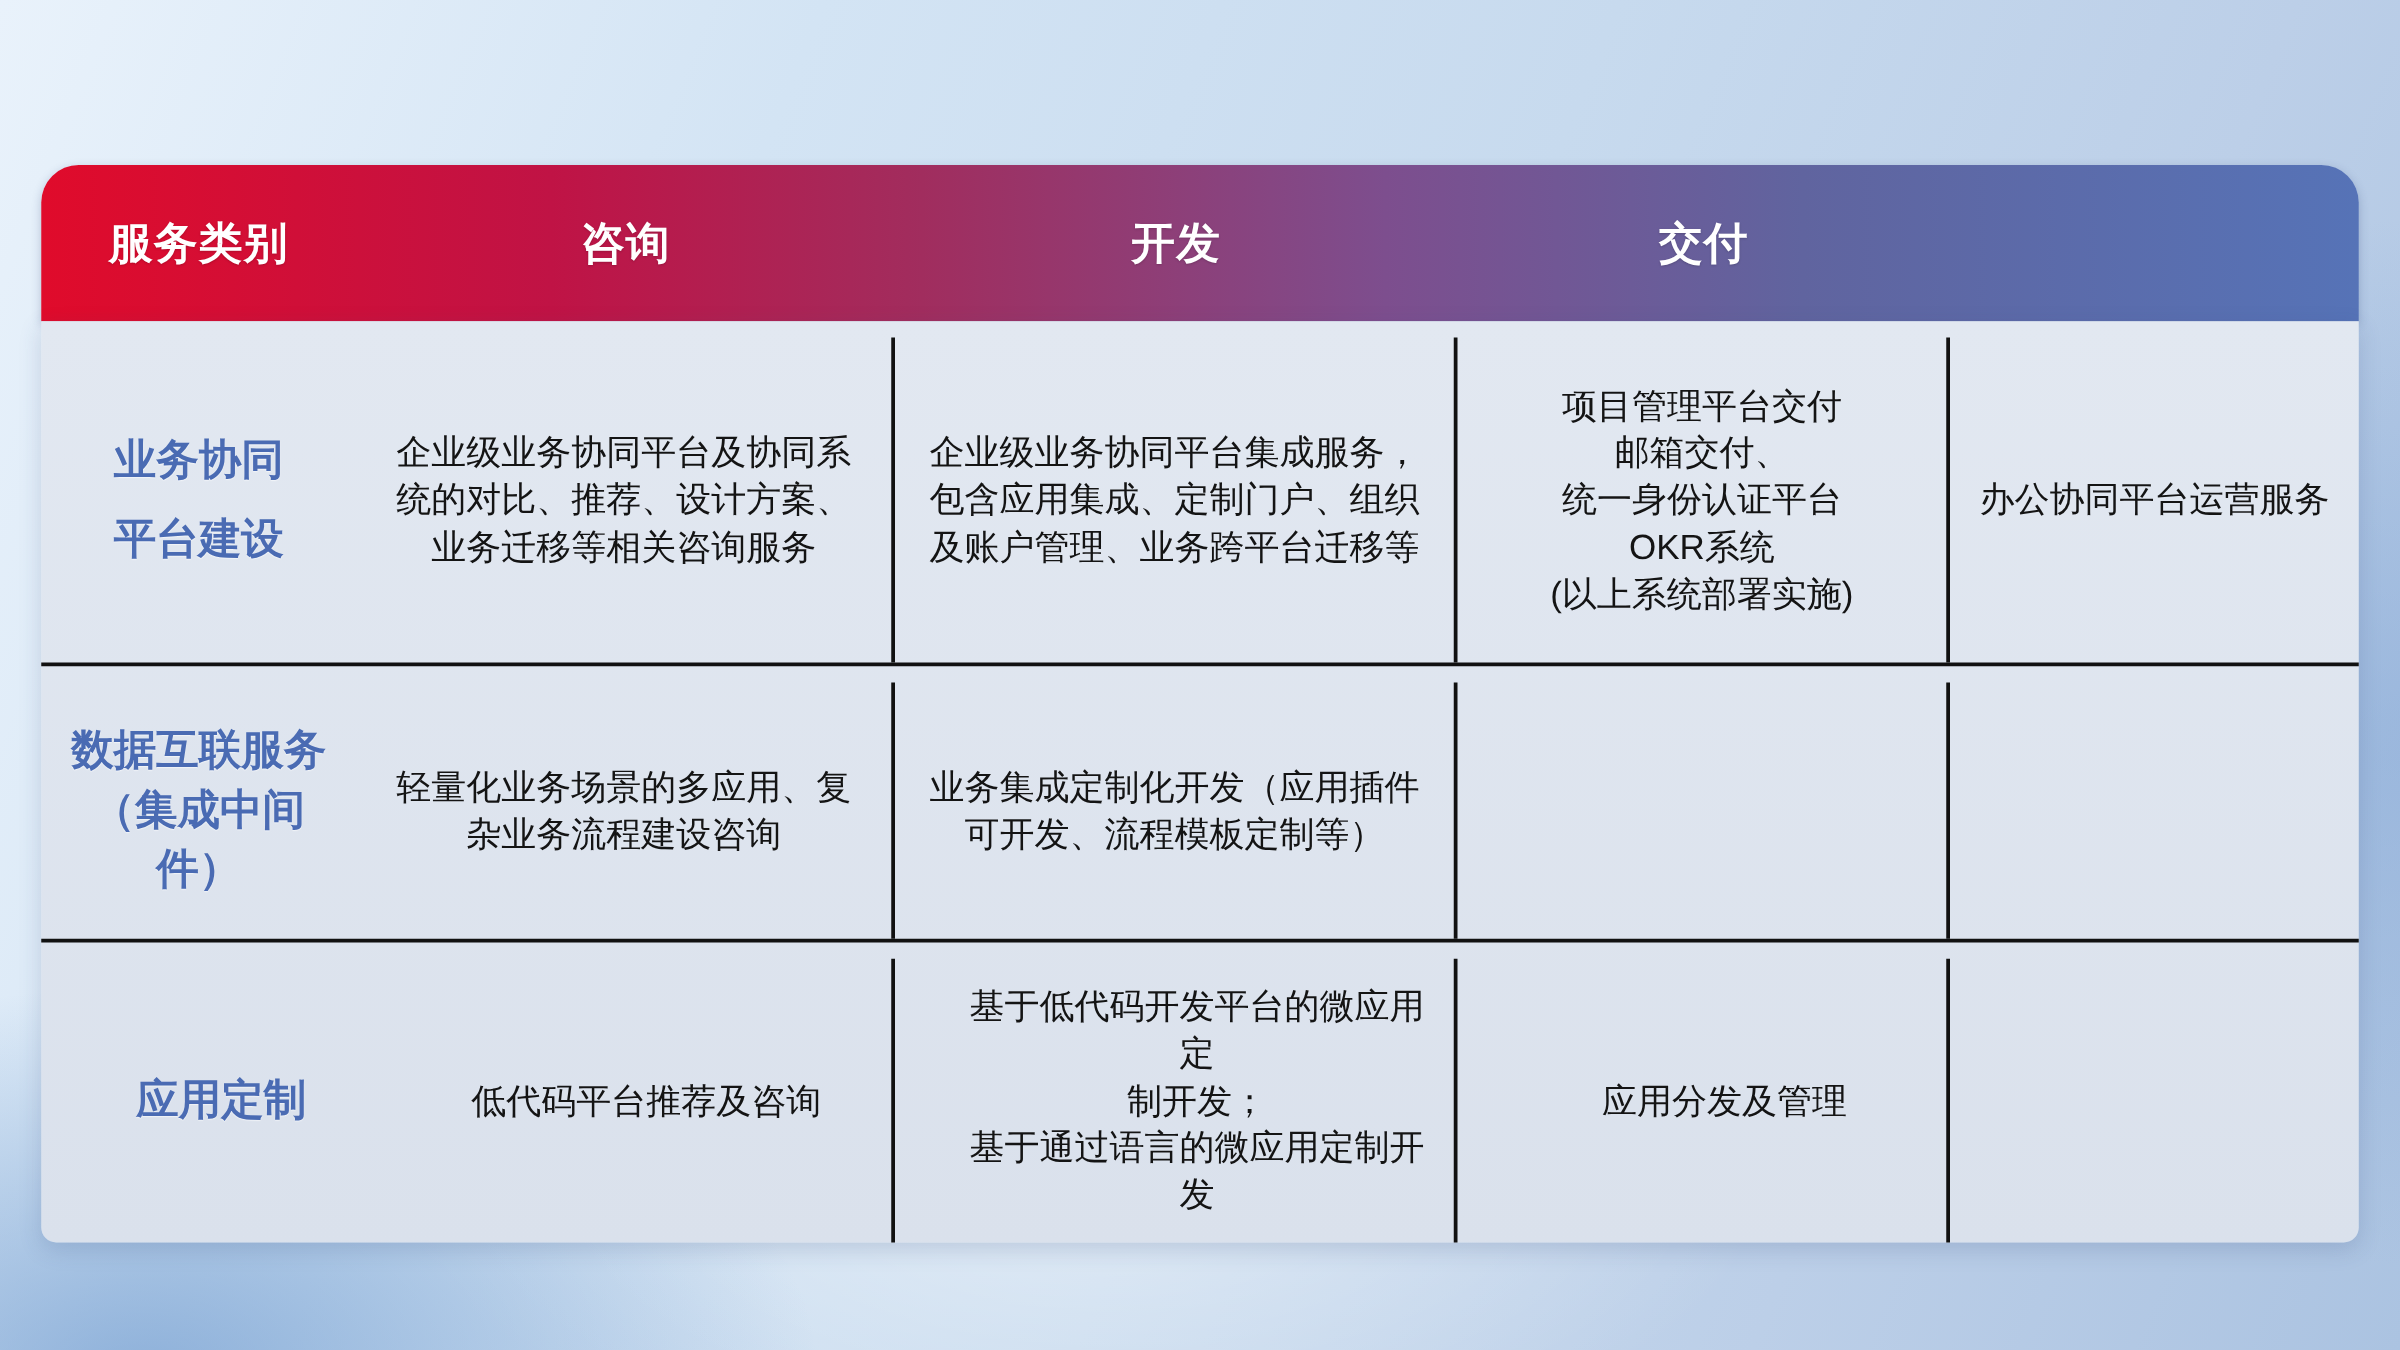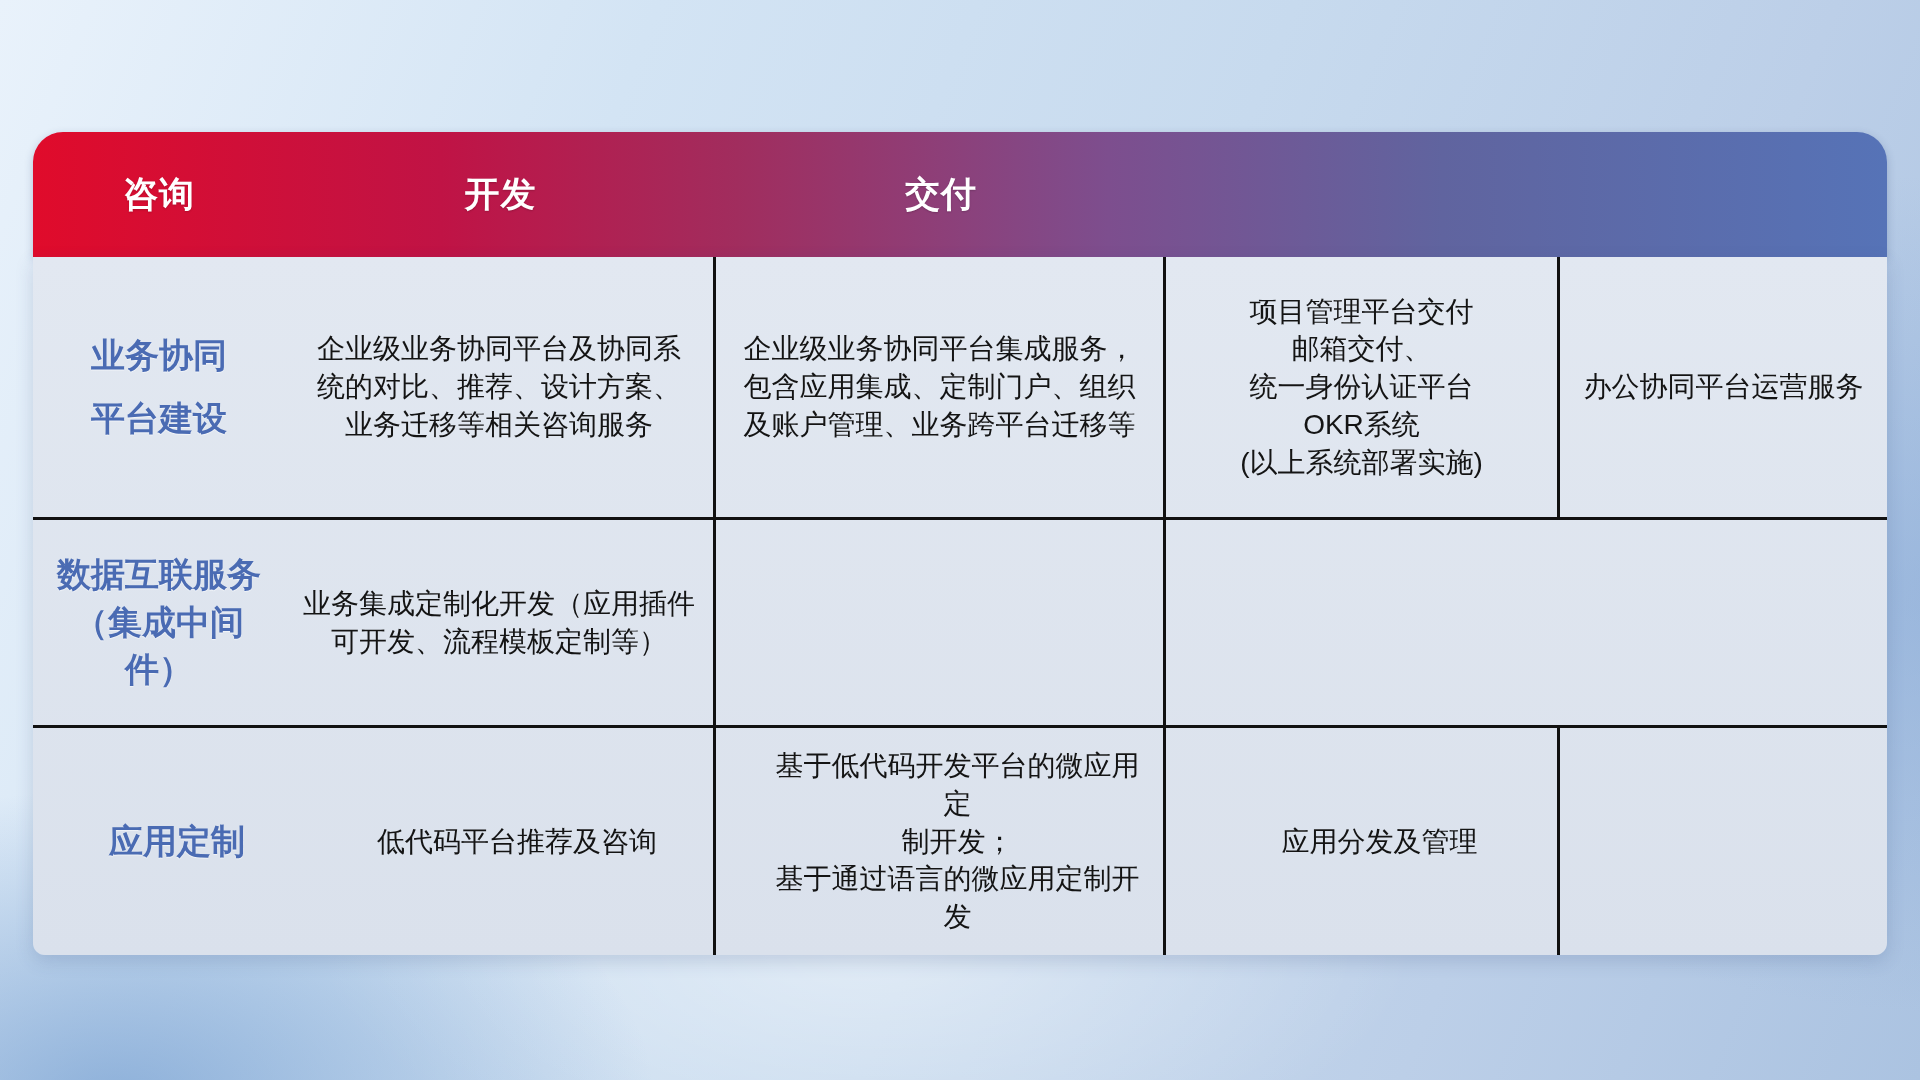--- a/index.html
+++ b/index.html
@@ -45,38 +45,39 @@
   }
   .tr{min-height:100px;}
   .tr.r1 .td{height:260px;}
   .tr.r2 .td{height:205px;}
   .tr.r3 .td{height:227px;padding-left:48px;}
   .tr + .tr{border-top:3px solid var(--grid-line,#111);}
   .td{
     display:flex;align-items:center;justify-content:center;
     text-align:center;box-sizing:border-box;padding:8px 12px;
     font-size:28px;color:var(--body-text,#141414);
-    line-height:1.35;white-space:pre-line;
+    line-height:1.35;white-space:pre-line;margin-top:13px;
   }
   .td.vline{border-right:3px solid var(--grid-line,#111);}
   .td.category{
     color:var(--category-text,#4a6bb3);
     font-size:34px;font-weight:700;line-height:1.4;
     text-shadow:0 1px 1px rgba(255,255,255,0.6);
   }
   .tr.r1 .td.category{line-height:1.85;}
 </style>
 </head>
 <body>
 
 <div class="bg"></div>
 
 <div class="table-wrap">
 
   <div class="thead grid-cols">
+    <div class="th">服务类别</div>
     <div class="th">咨询</div>
     <div class="th">开发</div>
     <div class="th">交付</div>
   </div>
 
   <div class="tbody">
 
     <div class="tr r1 grid-cols">
       <div class="td category">业务协同
 平台建设</div>
@@ -90,20 +91,22 @@
 邮箱交付、
 统一身份认证平台
 OKR系统
 (以上系统部署实施)</div>
       <div class="td">办公协同平台运营服务</div>
     </div>
 
     <div class="tr r2 grid-cols">
       <div class="td category">数据互联服务
 （集成中间件）</div>
+      <div class="td vline">轻量化业务场景的多应用、复
+杂业务流程建设咨询</div>
       <div class="td vline">业务集成定制化开发（应用插件
 可开发、流程模板定制等）</div>
       <div class="td vline"></div>
       <div class="td"></div>
     </div>
 
     <div class="tr r3 grid-cols">
       <div class="td category">应用定制</div>
       <div class="td vline">低代码平台推荐及咨询</div>
       <div class="td vline">基于低代码开发平台的微应用定

